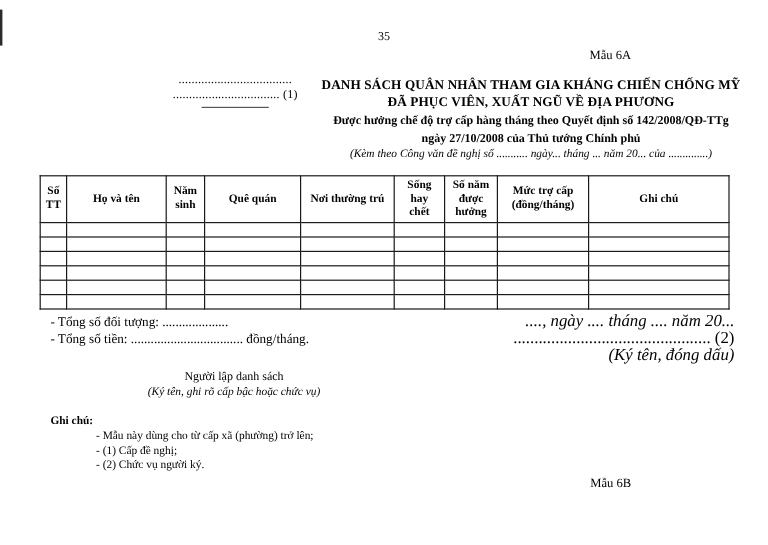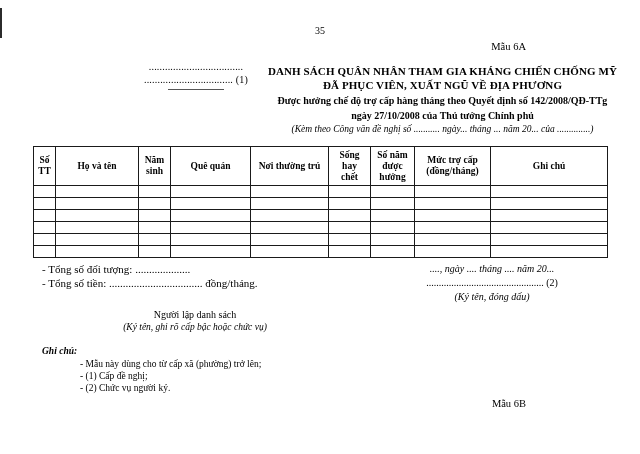--- a/index.html
+++ b/index.html
@@ -136,22 +136,22 @@
     font-size: 11px;
     line-height: 14px;
   }
   .totals div { white-space: nowrap; }
 
   
   .sign-right {
     position: absolute;
     left: 372px; top: 262px;
     width: 240px;
-    text-align: center;
-    font-size: 10px;
+    text-align: right;
+    font-size: 14px;
     line-height: 14px;
   }
   .sign-right .dateline {
     font-style: italic;
     white-space: nowrap;
   }
   .sign-right .dotline {
     white-space: nowrap;
     letter-spacing: 0;
   }
@@ -178,21 +178,20 @@
   }
 
   
   .notes {
     position: absolute;
     left: 42px; top: 345px;
     font-size: 9.5px;
   }
   .notes-title {
     font-weight: bold;
-    font-style: italic;
     font-size: 9.5px;
     line-height: 13px;
   }
   .notes-list {
     margin: 0;
     padding: 0 0 0 38px;
     list-style: none;
   }
   .notes-list li {
     font-size: 9.5px;

